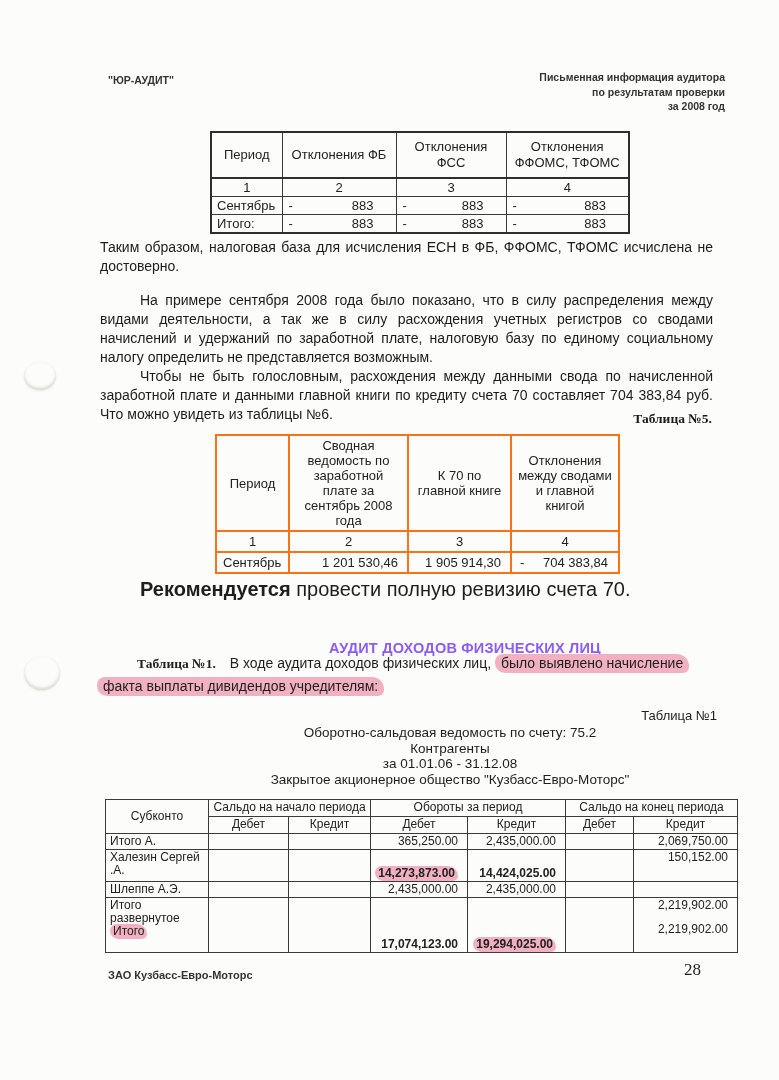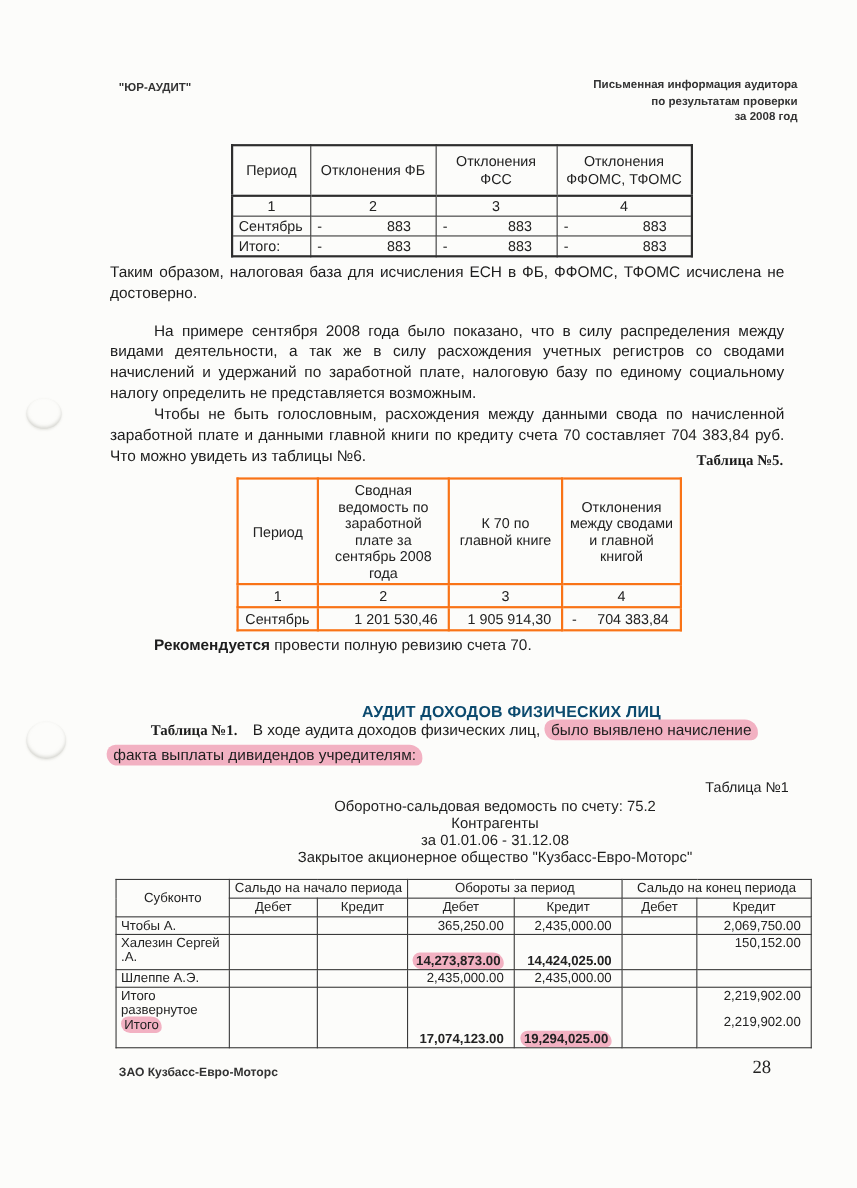--- a/index.html
+++ b/index.html
@@ -43,25 +43,25 @@
   
   .t5{position:absolute;left:215px;top:434px;font-size:13px;border:2px solid #2e2e2e;color:#222;}
   .t5 td{border:2px solid #f97316;text-align:center;padding:2px 5px;line-height:15px;}
   .t5 .th-row td{height:88px;vertical-align:middle;}
   .t5 .idx td{height:15px;}
   .t5 .lbl{text-align:left;padding-left:6px;}
   .t5 .num{text-align:right;padding-right:9px;}
   .t5 .dev{position:relative;text-align:right;padding-right:10px;}
   .t5 .dev .sign{position:absolute;left:8px;top:2px;}
 
-  .recommend{position:absolute;left:140px;top:578px;font-size:14px;}
+  .recommend{position:absolute;left:140px;top:578px;font-size:20px;}
   .recommend .b{font-weight:bold;}
 
   .heading{position:absolute;left:155px;top:640px;width:620px;text-align:center;
-           font-weight:bold;font-size:14.5px;letter-spacing:.2px;color:#0c4a6e;}
+           font-weight:bold;font-size:14.5px;letter-spacing:.2px;color:#8b5cf6;}
 
   .intro{position:absolute;left:97px;top:652px;width:628px;font-size:14px;line-height:23px;}
   .intro .serif-b{font-family:"Liberation Serif",serif;font-weight:bold;font-size:13.5px;
                   margin-right:14px;}
   .intro .l1{padding-left:40px;}
 
   .hl{background:#f2b1c2;padding:1px 6px 2px;border-radius:8px 12px 6px 10px;}
 
   .caption1{position:absolute;right:62px;top:708px;font-size:13px;}
 
@@ -210,21 +210,21 @@
     </tr>
     <tr class="sh">
       <td>Дебет</td>
       <td>Кредит</td>
       <td>Дебет</td>
       <td>Кредит</td>
       <td>Дебет</td>
       <td>Кредит</td>
     </tr>
     <tr class="r1">
-      <td class="name">Чтобы А.</td>
+      <td class="name">Итого А.</td>
       <td class="n"></td>
       <td class="n"></td>
       <td class="n">365,250.00</td>
       <td class="n">2,435,000.00</td>
       <td class="n"></td>
       <td class="n">2,069,750.00</td>
     </tr>
     <tr class="r2">
       <td class="name">Халезин Сергей .А.</td>
       <td class="n"></td>

